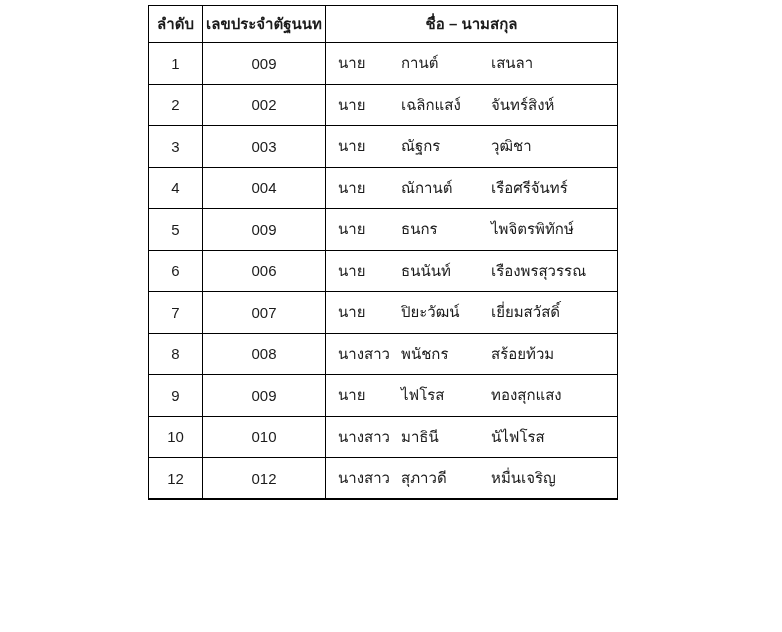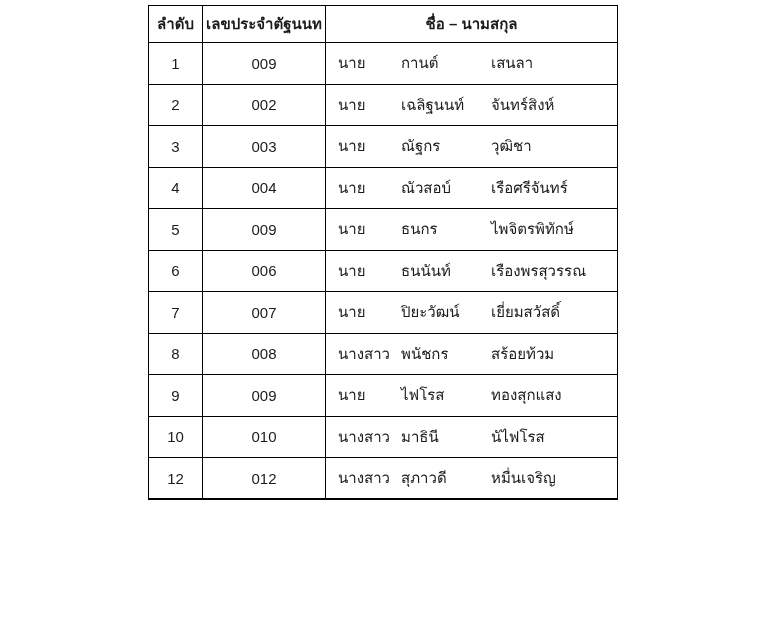--- a/index.html
+++ b/index.html
@@ -85,21 +85,21 @@
       </span>
     </td>
   </tr>
 
   <tr>
     <td class="cell-index">2</td>
     <td class="cell-exam-id">002</td>
     <td class="cell-name">
       <span class="name-grid">
         <span>นาย</span>
-        <span>เฉลิฐนนท์</span>
+        <span>เฉลิกแสง์</span>
         <span>จันทร์สิงห์</span>
       </span>
     </td>
   </tr>
 
   <tr>
     <td class="cell-index">3</td>
     <td class="cell-exam-id">003</td>
     <td class="cell-name">
       <span class="name-grid">
@@ -109,21 +109,21 @@
       </span>
     </td>
   </tr>
 
   <tr>
     <td class="cell-index">4</td>
     <td class="cell-exam-id">004</td>
     <td class="cell-name">
       <span class="name-grid">
         <span>นาย</span>
-        <span>ณัวสอบ์</span>
+        <span>ณักานต์</span>
         <span>เรือศรีจันทร์</span>
       </span>
     </td>
   </tr>
 
   <tr>
     <td class="cell-index">5</td>
     <td class="cell-exam-id">009</td>
     <td class="cell-name">
       <span class="name-grid">

